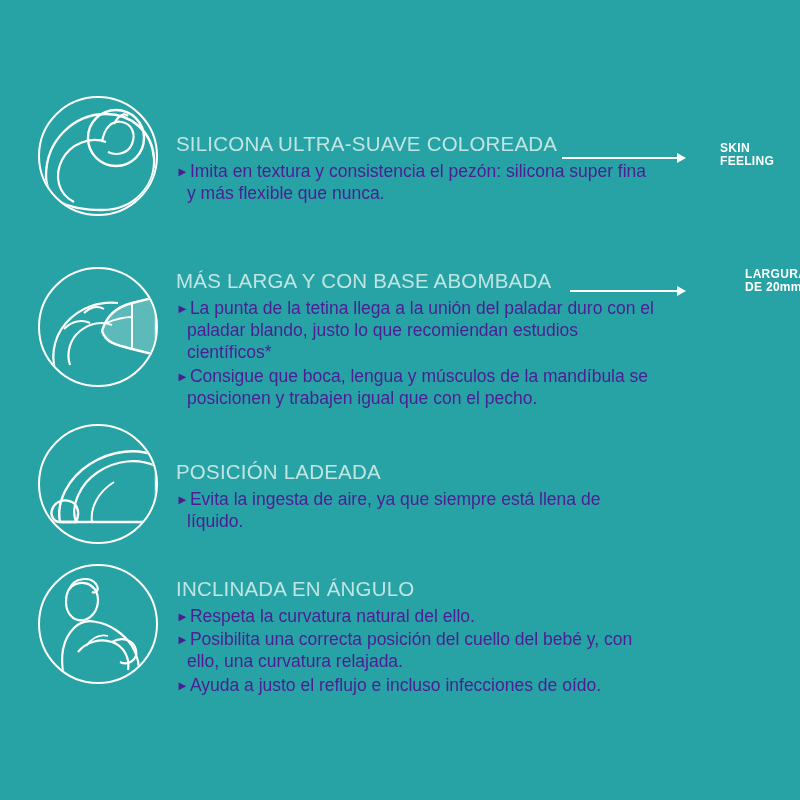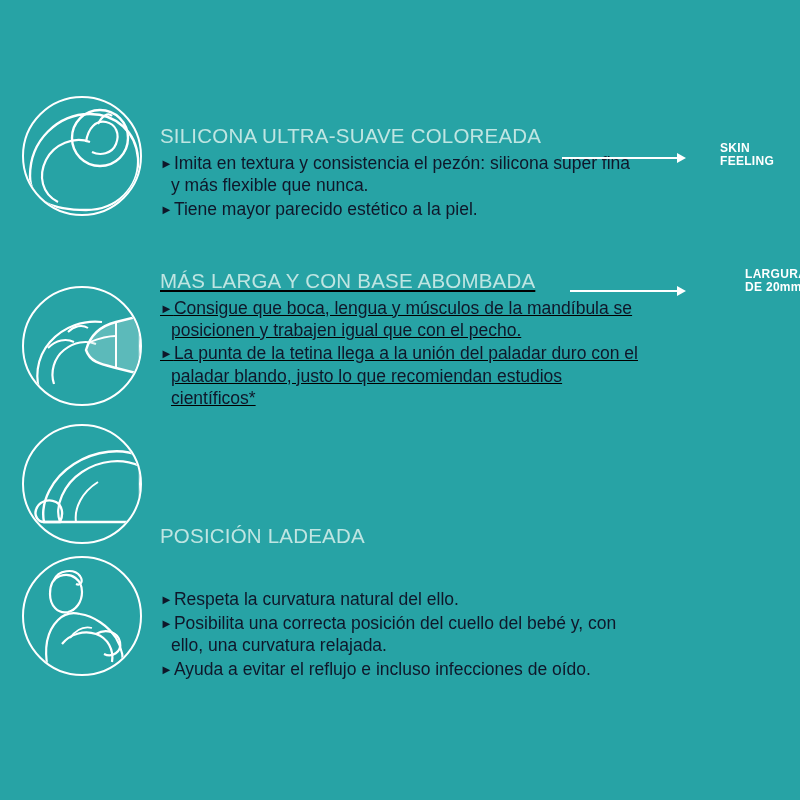--- a/index.html
+++ b/index.html
@@ -14,24 +14,24 @@
     overflow: hidden;
   }
   .page {
     position: relative;
     width: 800px;
     height: 800px;
     background: #27a3a5;
   }
   .feature {
     position: absolute;
-    left: 0;
+    left: 16px;
     width: 655px;
     display: flex;
-    align-items: flex-end;
+    align-items: center;
   }
   .icon-wrap {
     position: relative;
     width: 124px;
     height: 124px;
     margin-left: 22px;
     flex: 0 0 auto;
   }
   .icon-circle {
     position: absolute;
@@ -58,21 +58,21 @@
     color: #bfe5e2;
     font-size: 20.5px;
     letter-spacing: 0.2px;
     line-height: 1.1;
     white-space: nowrap;
   }
   .bullets {
     margin-top: 4px;
   }
   .bullet {
-    color: #0f172a;
+    color: #4c1d95;
     font-size: 17.5px;
     line-height: 1.28;
     margin-top: 1px;
     text-indent: -11px;
     padding-left: 11px;
     max-width: 470px;
   }
   .bullet .mk {
     font-size: 13px;
     vertical-align: 1px;
@@ -122,52 +122,51 @@
           <circle cx="76" cy="40" r="28" fill="none" stroke="#ffffff" stroke-width="2.4"></circle>
           <path d="M62 44 C64 30 72 22 82 24 C92 26 96 36 92 46 C88 56 76 58 68 54" fill="none" stroke="#ffffff" stroke-width="2.2"></path>
           <path d="M74 26 C78 18 84 14 88 18" fill="none" stroke="#ffffff" stroke-width="2.2"></path>
         </svg>
       </div>
     </div>
     <div class="text-col">
       <div class="feat-title">SILICONA ULTRA-SUAVE COLOREADA</div>
       <div class="bullets">
         <div class="bullet"><span class="mk">►</span><span>Imita en textura y consistencia el pezón: silicona super fina y más flexible que nunca.</span></div>
-        <div class="bullet"><span class="mk">►</span><span>Tiene mayor parecido estético a la piel.</span></div>
       </div>
     </div>
   </div>
   <div class="arrow" style="left:562px; top:152px; width:124px;">
     <div class="line"></div>
     <div class="head"></div>
   </div>
   <div class="right-label" style="left:720px; top:142px;">
     <div>SKIN</div>
     <div>FEELING</div>
   </div>
 
-  <div class="feature" style="top:248px;text-decoration:underline;">
+  <div class="feature" style="top:248px;">
     <div class="icon-wrap">
       <div class="icon-circle">
         <svg viewBox="0 0 120 120" xmlns="http://www.w3.org/2000/svg">
           <path d="M18 108 C10 92 12 70 26 54 C40 38 60 32 78 34" fill="none" stroke="#ffffff" stroke-width="2.2"></path>
           <path d="M30 96 C26 84 30 70 40 62 C50 54 62 52 72 56" fill="none" stroke="#ffffff" stroke-width="2.2"></path>
           <path d="M24 60 C32 52 42 50 50 54" fill="none" stroke="#ffffff" stroke-width="2"></path>
           <path d="M44 44 C50 38 58 36 64 40" fill="none" stroke="#ffffff" stroke-width="2"></path>
           <path d="M62 62 C66 48 76 38 92 34 L116 28 L116 86 L92 80 C76 76 66 74 62 62 Z" fill="#bfe5e2" fill-opacity="0.35" stroke="#ffffff" stroke-width="2.4"></path>
           <path d="M92 34 L92 80" fill="none" stroke="#ffffff" stroke-width="2"></path>
           <path d="M66 54 C76 50 84 48 92 48" fill="none" stroke="#ffffff" stroke-width="1.8"></path>
         </svg>
       </div>
     </div>
     <div class="text-col">
       <div class="feat-title">MÁS LARGA Y CON BASE ABOMBADA</div>
       <div class="bullets">
+        <div class="bullet"><span class="mk">►</span><span>La punta de la tetina llega a la unión del paladar duro con el paladar blando, justo lo que recomiendan estudios científicos*</span></div>
         <div class="bullet"><span class="mk">►</span><span>Consigue que boca, lengua y músculos de la mandíbula se posicionen y trabajen igual que con el pecho.</span></div>
-        <div class="bullet"><span class="mk">►</span><span>La punta de la tetina llega a la unión del paladar duro con el paladar blando, justo lo que recomiendan estudios científicos*</span></div>
       </div>
     </div>
   </div>
   <div class="arrow" style="left:570px; top:285px; width:116px;">
     <div class="line"></div>
     <div class="head"></div>
   </div>
   <div class="right-label" style="left:698px; top:268px;margin-left:47px;">
     <div>LARGURA</div>
     <div>DE 20mm</div>
@@ -179,39 +178,43 @@
         <svg viewBox="0 0 120 120" xmlns="http://www.w3.org/2000/svg">
           <path d="M20 96 C16 76 28 52 50 38 C72 24 98 22 116 30 L116 96 Z" fill="none" stroke="#ffffff" stroke-width="2.4"></path>
           <path d="M36 96 C30 80 40 58 58 46 C76 34 98 32 116 40" fill="none" stroke="#ffffff" stroke-width="2.2"></path>
           <path d="M20 96 C14 96 10 90 12 84 C14 76 24 72 32 76 C38 79 40 88 36 96 Z" fill="none" stroke="#ffffff" stroke-width="2.4"></path>
           <path d="M52 96 C50 82 58 66 74 56" fill="none" stroke="#ffffff" stroke-width="2"></path>
         </svg>
       </div>
     </div>
     <div class="text-col">
       <div class="feat-title">POSICIÓN LADEADA</div>
+      <div class="bullets">
+        <div class="bullet"><span class="mk">►</span><span>Evita la ingesta de aire, ya que siempre está llena de líquido.</span></div>
+      </div>
     </div>
   </div>
 
   <div class="feature" style="top:556px;">
     <div class="icon-wrap">
       <div class="icon-circle">
         <svg viewBox="0 0 120 120" xmlns="http://www.w3.org/2000/svg">
           <path d="M36 18 C48 14 58 22 58 34 C58 44 52 52 44 54 C34 56 26 48 26 36 C26 26 30 20 36 18 Z" fill="none" stroke="#ffffff" stroke-width="2.2"></path>
           <path d="M30 22 C34 12 50 10 56 18 C60 24 56 28 52 26" fill="none" stroke="#ffffff" stroke-width="2.2"></path>
           <path d="M24 112 C20 92 22 74 34 62 C40 56 48 54 56 56" fill="none" stroke="#ffffff" stroke-width="2.2"></path>
           <path d="M56 56 C70 58 84 68 92 80 C98 90 100 102 98 112" fill="none" stroke="#ffffff" stroke-width="2.2"></path>
           <path d="M38 86 C46 76 60 72 72 76 C84 80 90 92 88 104" fill="none" stroke="#ffffff" stroke-width="2.2"></path>
           <path d="M72 76 C82 70 94 74 96 84 C98 94 88 100 80 96" fill="none" stroke="#ffffff" stroke-width="2.2"></path>
           <path d="M46 80 C52 72 60 68 68 70" fill="none" stroke="#ffffff" stroke-width="1.8"></path>
         </svg>
       </div>
     </div>
     <div class="text-col">
+      <div class="feat-title">INCLINADA EN ÁNGULO</div>
       <div class="bullets">
         <div class="bullet"><span class="mk">►</span><span>Respeta la curvatura natural del ello.</span></div>
         <div class="bullet"><span class="mk">►</span><span>Posibilita una correcta posición del cuello del bebé y, con ello, una curvatura relajada.</span></div>
-        <div class="bullet"><span class="mk">►</span><span>Ayuda a evitar el reflujo e incluso infecciones de oído.</span></div>
+        <div class="bullet"><span class="mk">►</span><span>Ayuda a justo el reflujo e incluso infecciones de oído.</span></div>
       </div>
     </div>
   </div>
 
 </div>
 
 </body></html>

